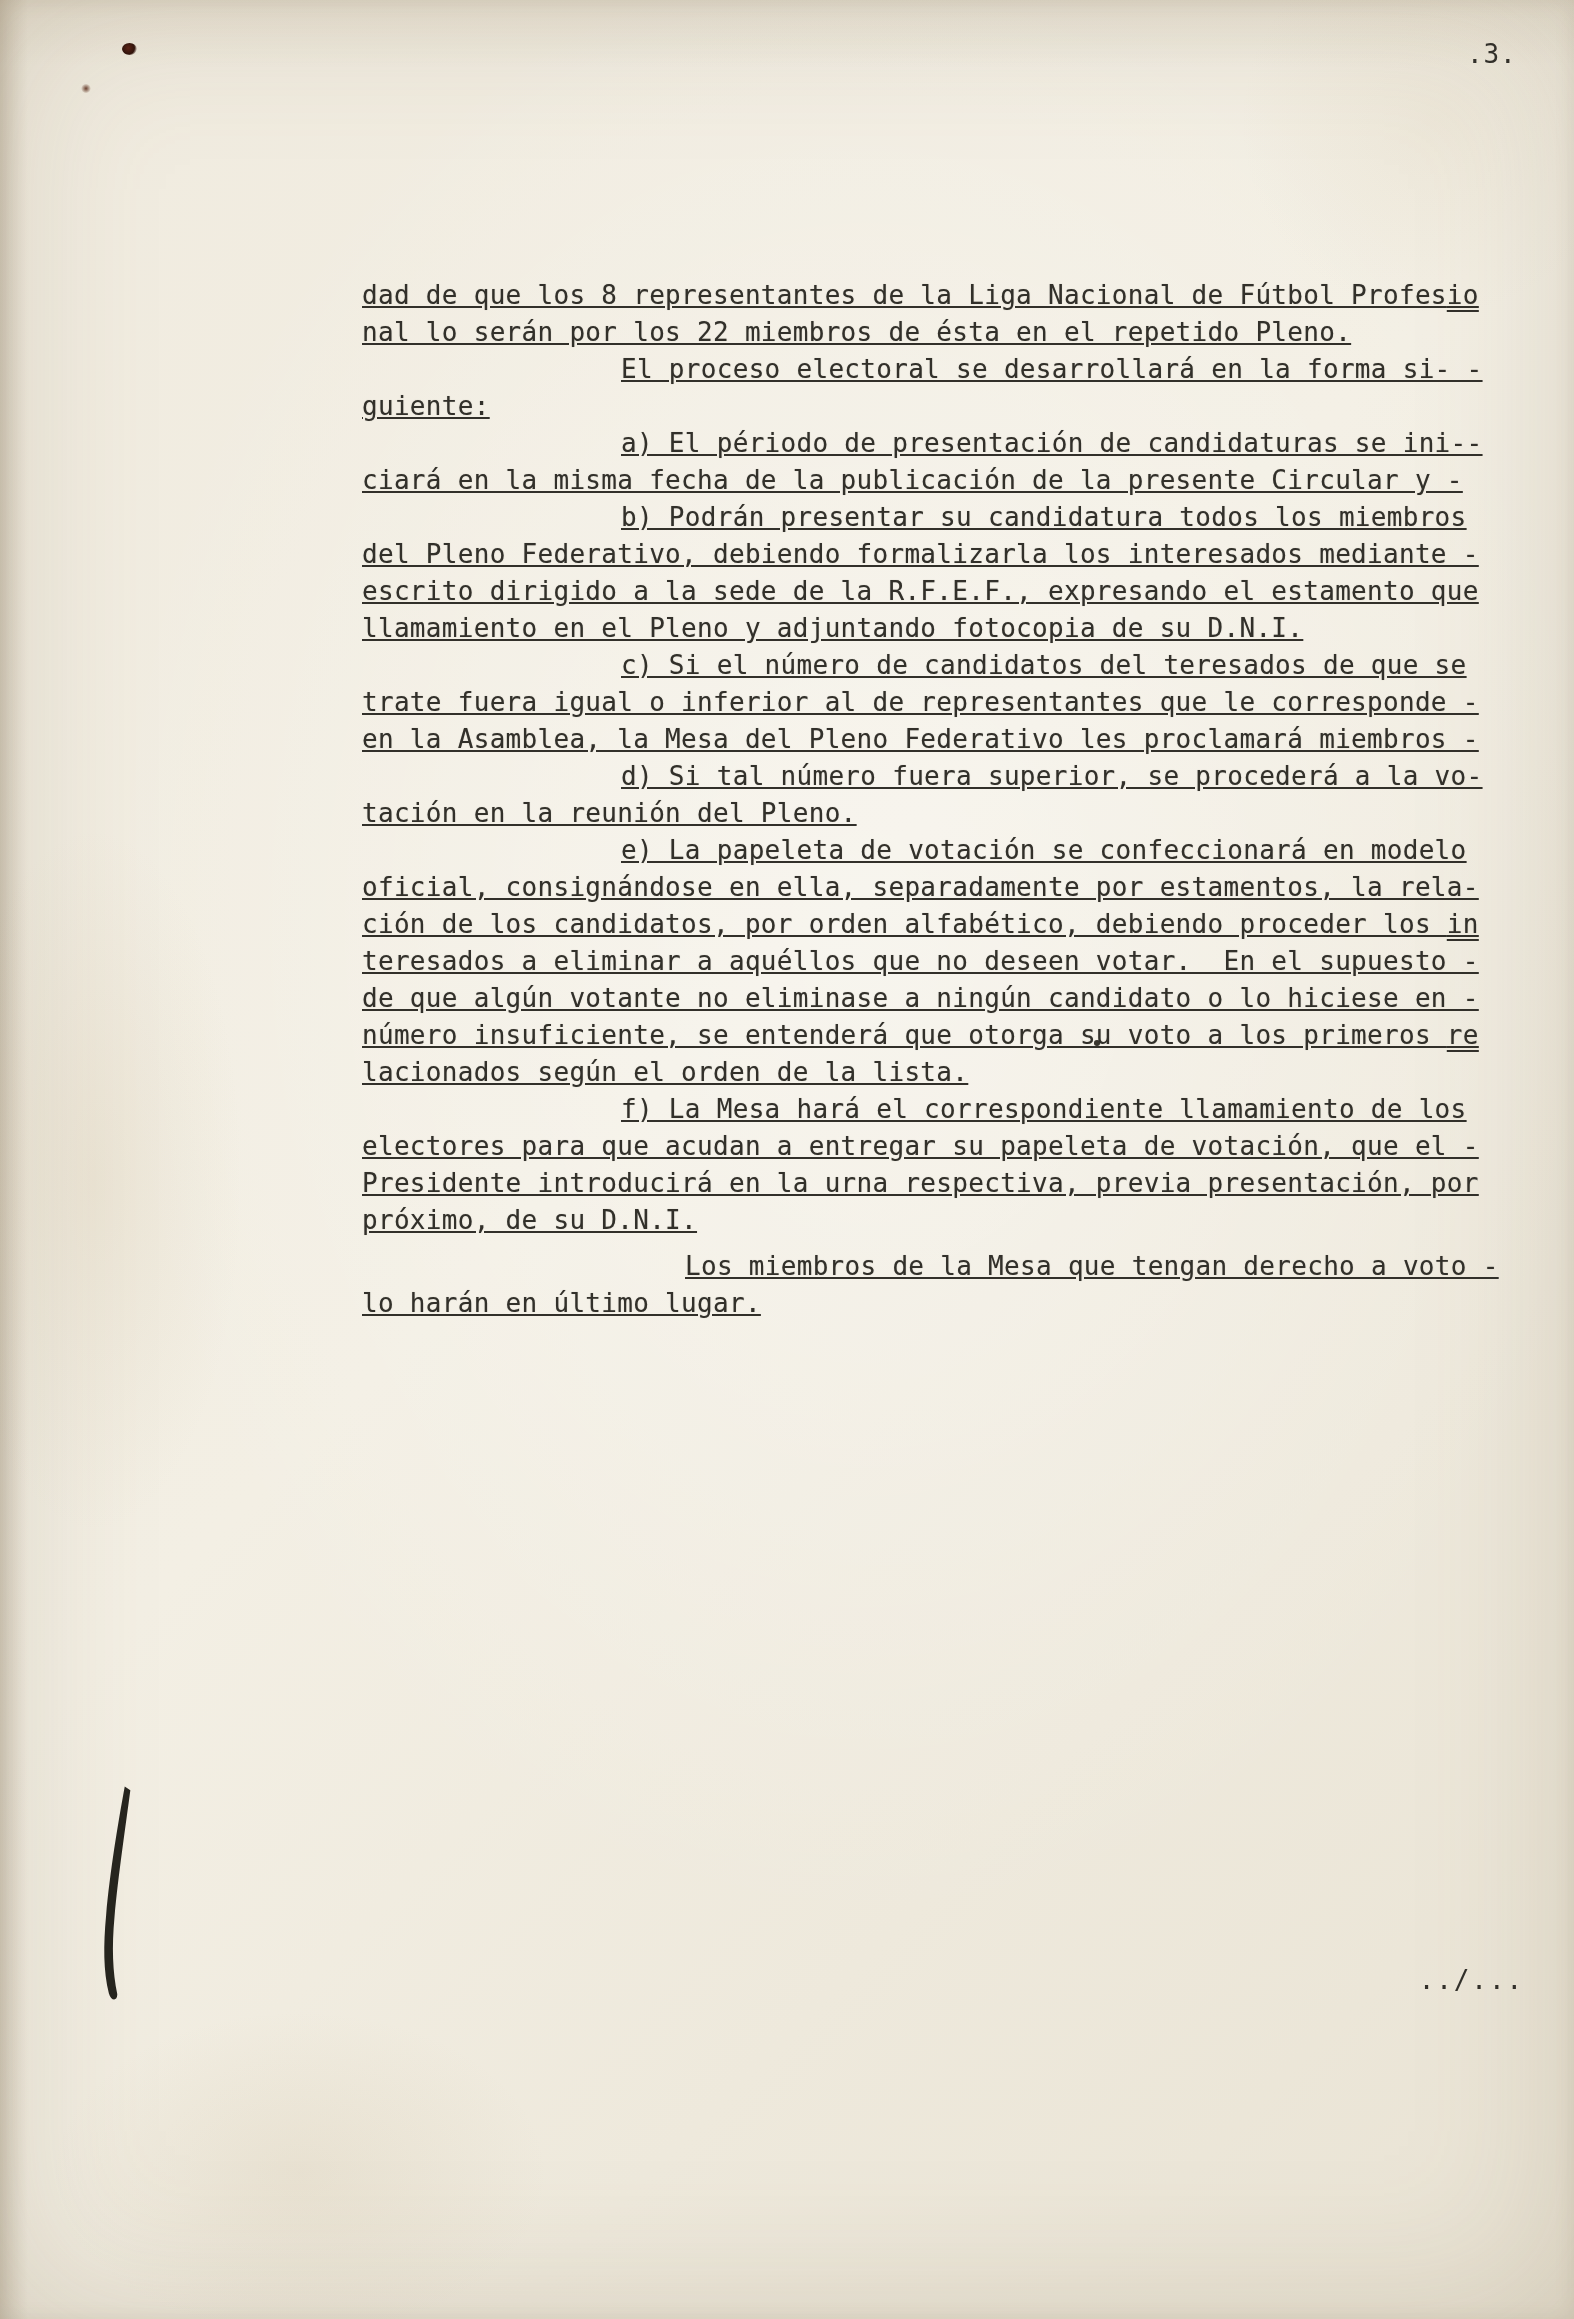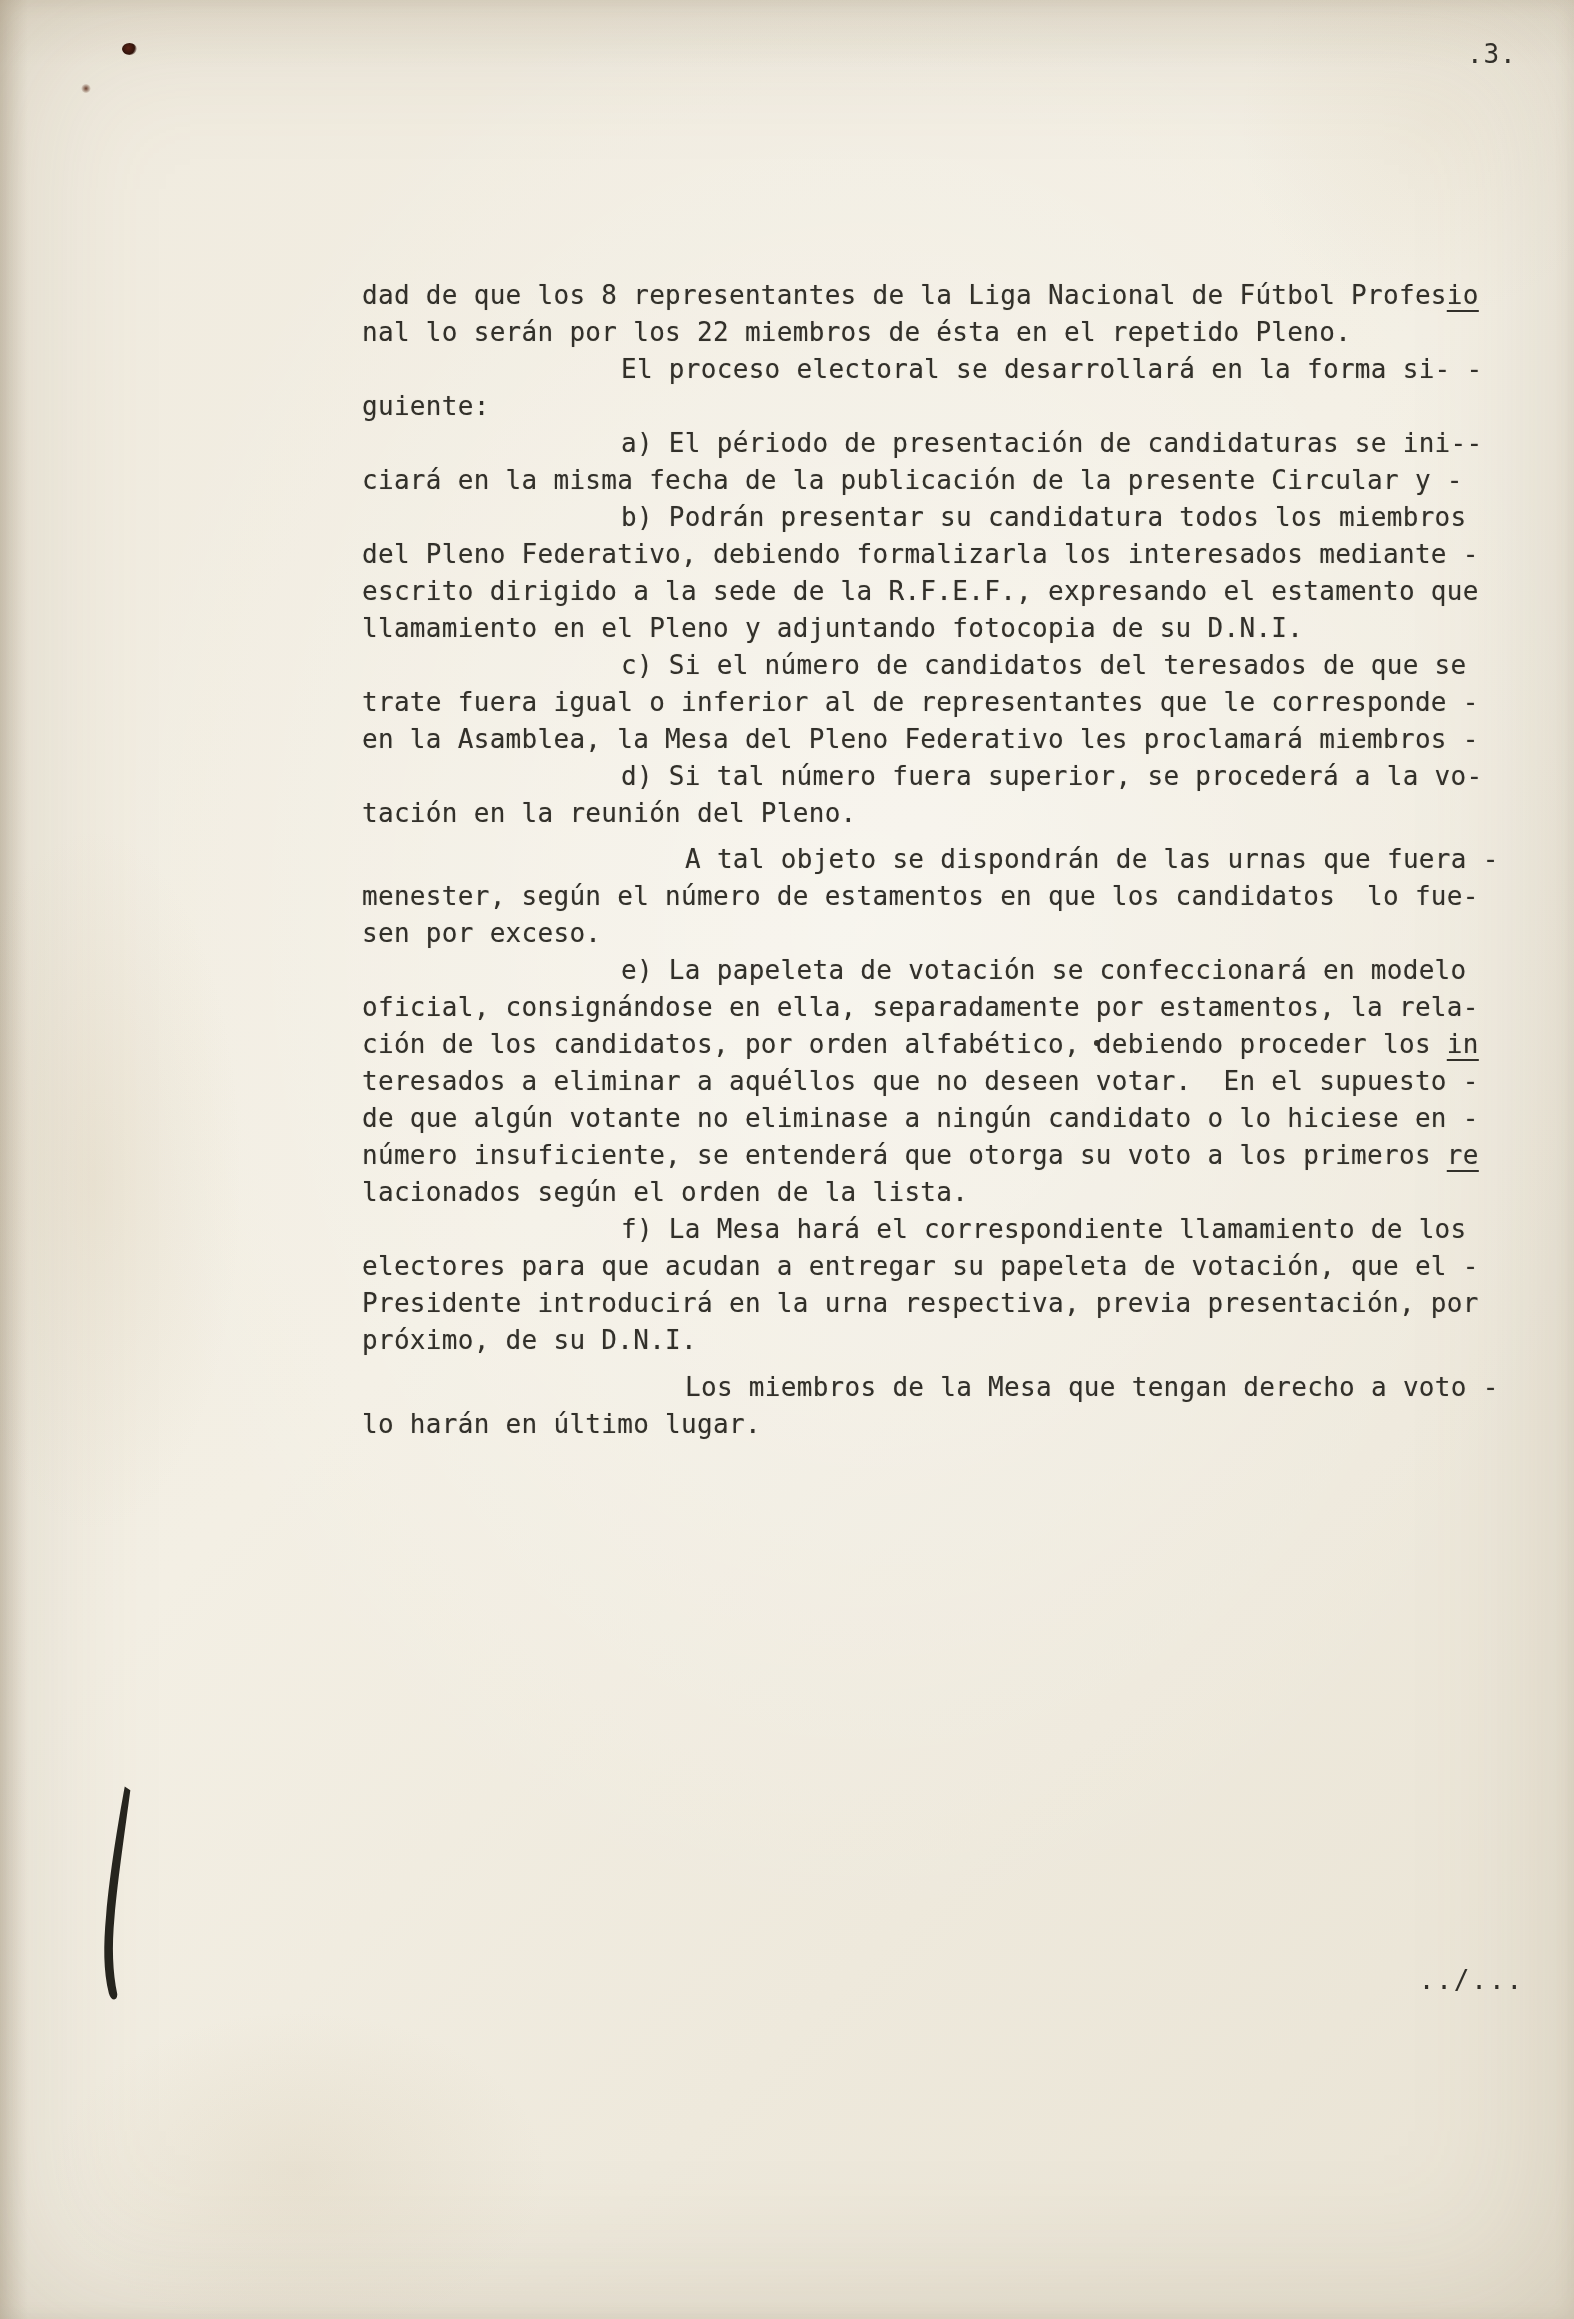--- a/index.html
+++ b/index.html
@@ -71,20 +71,21 @@
     top: 277px;
     width: 1162px;
     font-size: 26px;
     line-height: 37px;
     letter-spacing: 0.3px;
     color: #32302a;
     text-shadow: 0 0 0.9px rgba(50,48,42,0.35);
   }
   .line {
     white-space: pre;
+    text-decoration: underline;
   }
   .ind-1 { padding-left: 259px; }
   .ind-2 { padding-left: 323px; }
   .paragraph + .paragraph { }
   .paragraph.tight { margin-top: 9.4px; }
   .utail {
     text-decoration: underline;
     text-underline-offset: 5.6px;
     text-decoration-thickness: 1.9px;
   }
@@ -165,25 +166,20 @@
       </div>
       <div class="paragraph">
         <div class="line ind-1"><span>c) Si el número de candidatos del teresados de que se</span></div>
         <div class="line"><span>trate fuera igual o inferior al de representantes que le corresponde -</span></div>
         <div class="line"><span>en la Asamblea, la Mesa del Pleno Federativo les proclamará miembros -</span></div>
       </div>
       <div class="paragraph">
         <div class="line ind-1"><span>d) Si tal número fuera superior, se procederá a la vo-</span></div>
         <div class="line"><span>tación en la reunión del Pleno.</span></div>
       </div>
-      <div class="paragraph tight">
-        <div class="line ind-2"><span>A tal objeto se dispondrán de las urnas que fuera -</span></div>
-        <div class="line"><span>menester, según el número de estamentos en que los candidatos  lo fue-</span></div>
-        <div class="line"><span>sen por exceso.</span></div>
-      </div>
       <div class="paragraph">
         <div class="line ind-1"><span>e) La papeleta de votación se confeccionará en modelo</span></div>
         <div class="line"><span>oficial, consignándose en ella, separadamente por estamentos, la rela-</span></div>
         <div class="line"><span>ción de los candidatos, por orden alfabético, debiendo proceder los </span><span class="utail">in</span></div>
         <div class="line"><span>teresados a eliminar a aquéllos que no deseen votar.  En el supuesto -</span></div>
         <div class="line"><span>de que algún votante no eliminase a ningún candidato o lo hiciese en -</span></div>
         <div class="line"><span>número insuficiente, se entenderá que otorga su voto a los primeros </span><span class="utail">re</span></div>
         <div class="line"><span>lacionados según el orden de la lista.</span></div>
       </div>
       <div class="paragraph">

